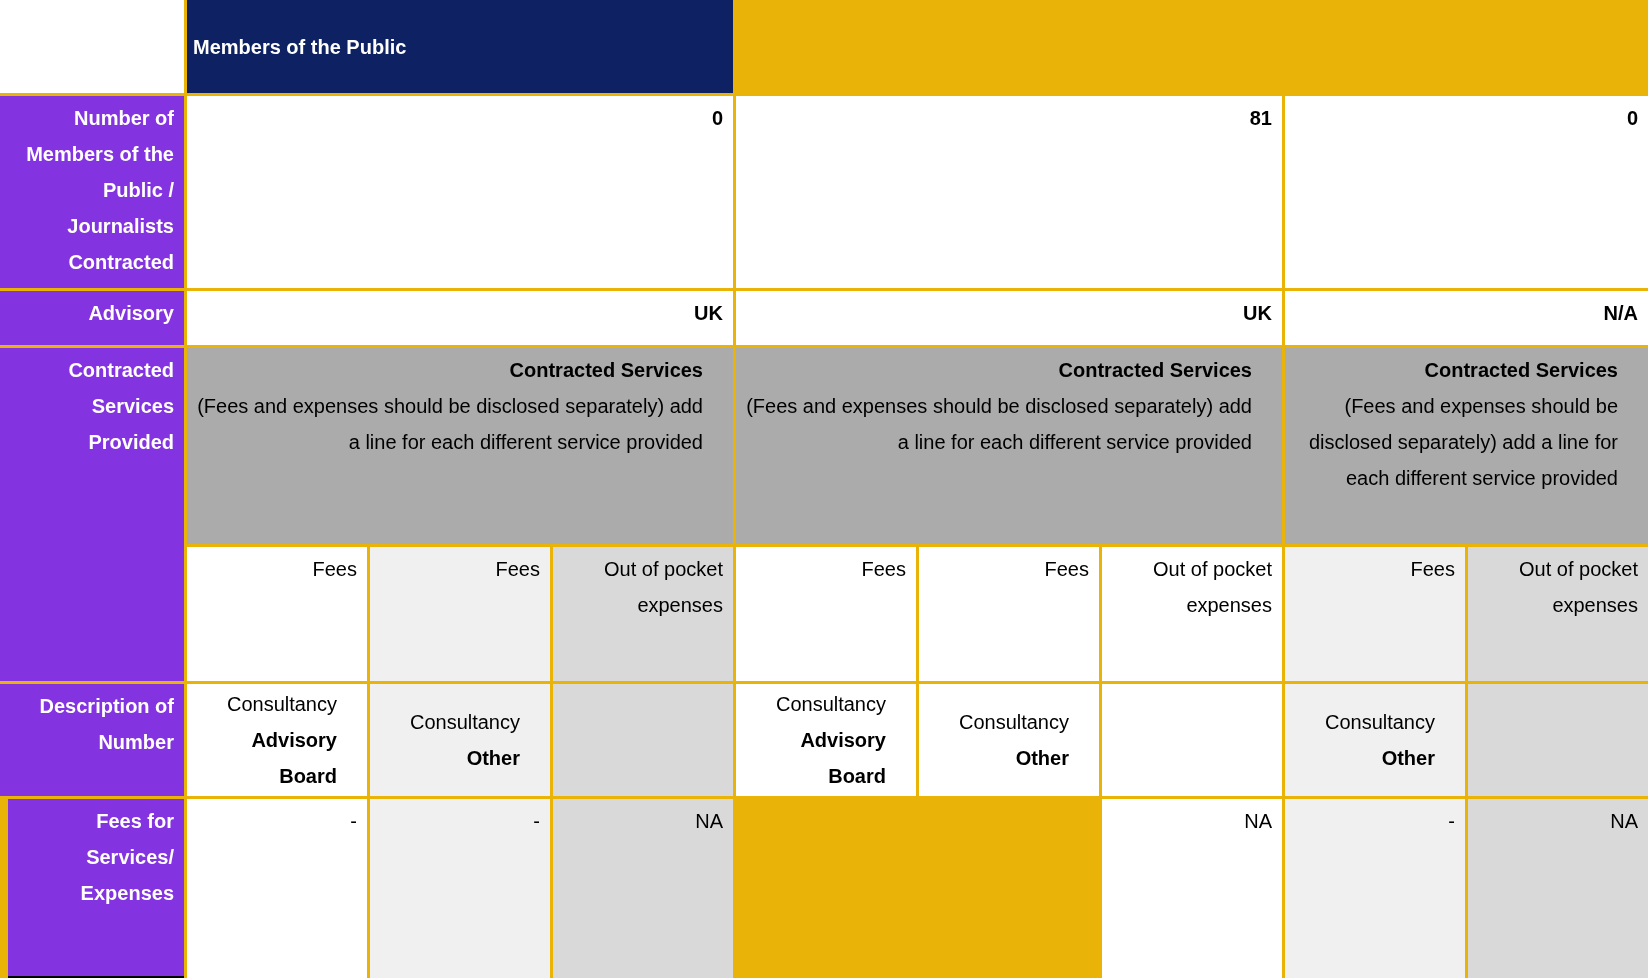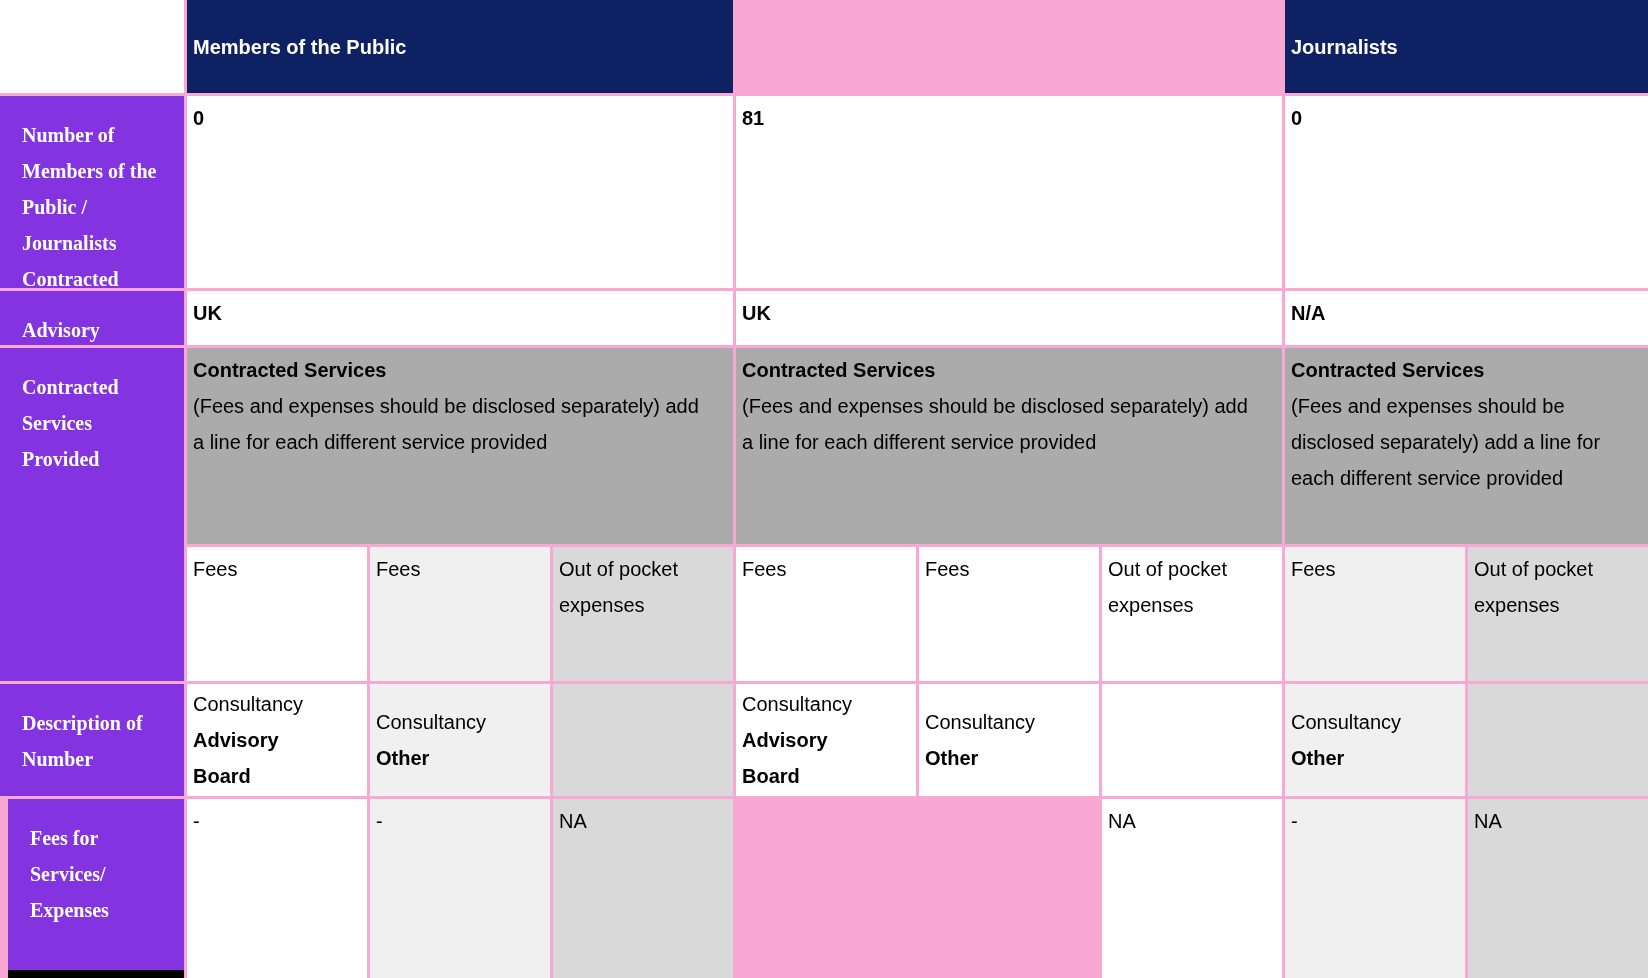--- a/index.html
+++ b/index.html
@@ -3,66 +3,63 @@
 <meta charset="utf-8">
 <style>
   html,body{margin:0;padding:0;background:#ffffff;}
   body{width:1648px;height:978px;overflow:hidden;
        font-family:"Liberation Sans",sans-serif;color:#000;}
   .table{
     display:grid;
     grid-template-columns:184px repeat(8,180px);
     grid-template-rows:93px 192px 54px 196px 134px 112px 179px;
     gap:3px;
-    background:#f9a8d4;
+    background:#eab308;
     width:1648px;height:978px;
     box-sizing:border-box;
+    text-align:right;
   }
   .cell{
     background:#fff;
     font-size:20px;
     line-height:36px;
     padding:4px 10px 0 6px;
     overflow:hidden;
     box-sizing:border-box;
   }
   .corner{background:#fff;}
   .navy{
     background:#0E2162;color:#fff;font-weight:bold;
     display:flex;align-items:center;
     padding:0 6px 0 6px;
   }
   .plabel{
     background:#8333E0;color:#fff;font-weight:bold;
-    padding:21px 10px 0 22px;
-    font-family:Liberation Serif, serif;
+    padding:4px 10px 0 22px;
   }
-  .plabel.last{border-bottom:8px solid #000000;margin-left:8px;}
+  .plabel.last{border-bottom:2px solid #000000;margin-left:8px;}
   .bold{font-weight:bold;}
   .block{display:block;}
   .grayrow{background:#ABABAB;padding-right:30px;}
   .light{background:#F0F0F0;}
   .mid{background:#D9D9D9;}
   .valuecell{font-weight:bold;}
   .desc{
     display:flex;flex-direction:column;justify-content:center;
     padding-top:0;padding-right:30px;
   }
 </style>
 </head>
 <body>
 
 <div class="table">
 
   <div class="cell corner" style="grid-area:1/1/2/2"></div>
   <div class="cell navy" style="grid-area:1/2/2/5">
       <span>Members of the Public</span>
-    </div>
-  <div class="cell navy" style="grid-area:1/8/2/10">
-      <span>Journalists</span>
     </div>
 
   <div class="cell plabel" style="grid-area:2/1/3/2">Number of Members of the Public / Journalists Contracted</div>
   <div class="cell valuecell" style="grid-area:2/2/3/5">0</div>
   <div class="cell valuecell" style="grid-area:2/5/3/8">81</div>
   <div class="cell valuecell" style="grid-area:2/8/3/10">0</div>
 
   <div class="cell plabel" style="grid-area:3/1/4/2">Advisory</div>
   <div class="cell valuecell" style="grid-area:3/2/4/5">UK</div>
   <div class="cell valuecell" style="grid-area:3/5/4/8">UK</div>

